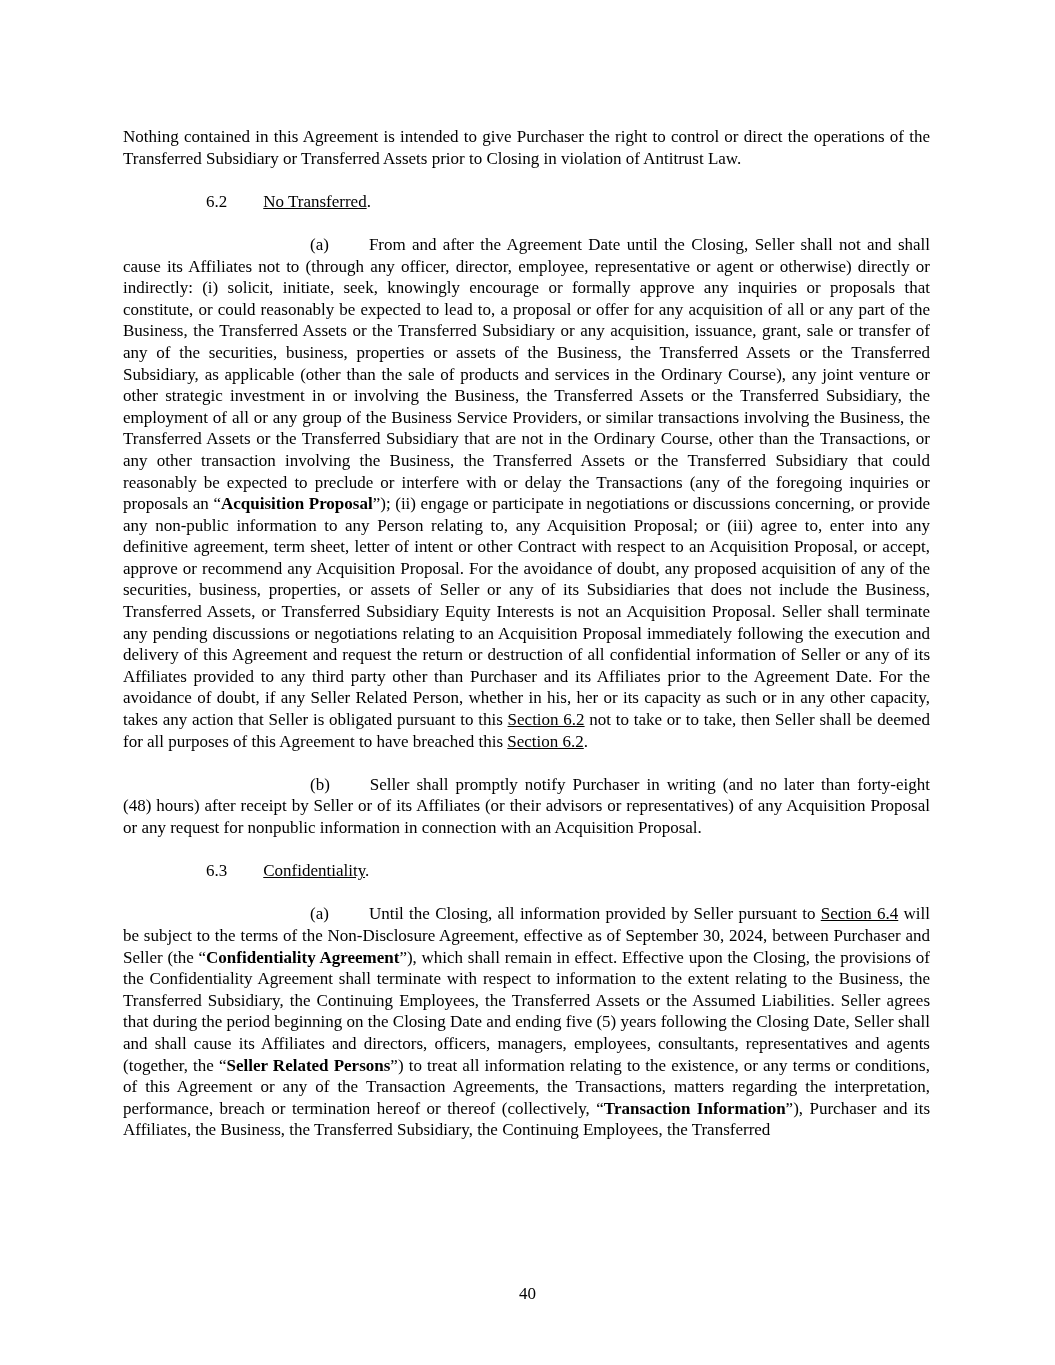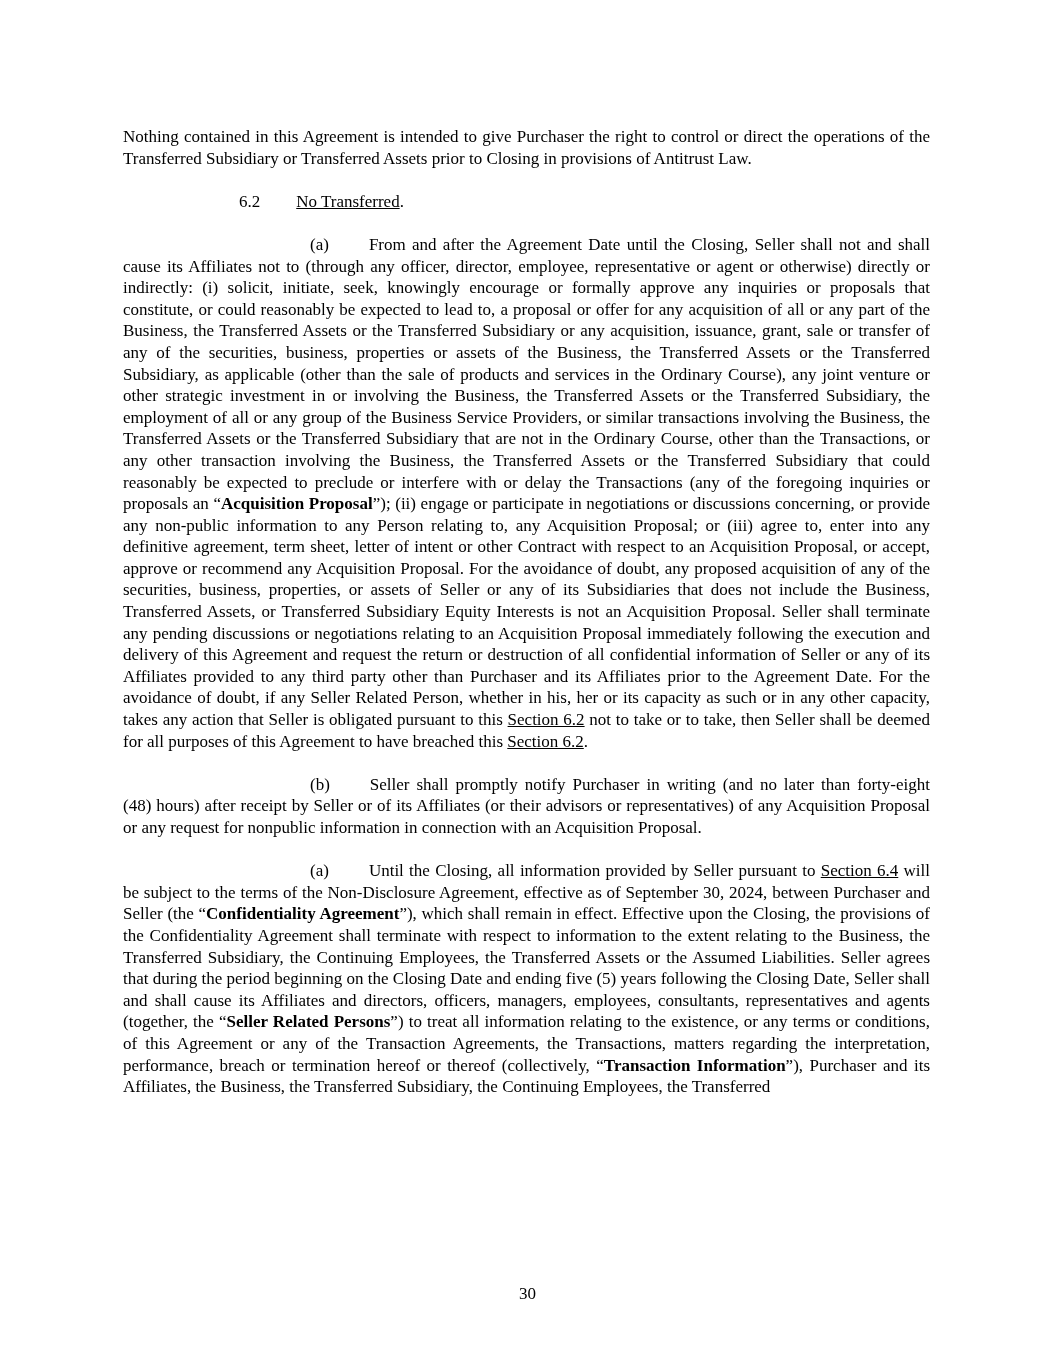--- a/index.html
+++ b/index.html
@@ -21,40 +21,41 @@
     top: 126px;
     width: 807px;
   }
   .para {
     text-align: justify;
     margin: 0 0 21.6px 0;
   }
   .heading {
     margin: 0 0 21.6px 0;
   }
-  .heading .num { display: inline-block; margin-left: 116px; }
+  .heading .num { display: inline-block; margin-left: 83px; }
   .heading .tab { display: inline-block; width: 36px; }
   .lbl-ind { display: inline-block; width: 187px; }
   .para .tab { display: inline-block; width: 40px; }
   .bi { font-weight: bold; }
   .ul { text-decoration: underline; }
   .footer {
     position: absolute;
     top: 1283px;
     left: 0;
     width: 100%;
     text-align: center;
     font-size: 17px;
   }
 </style>
 </head>
 <body>
 
 <div class="page">
   <div class="content">
-      <div class="para"><span>Nothing contained in this Agreement is intended to give Purchaser the right to control or direct the operations of the Transferred Subsidiary or Transferred Assets prior to Closing in provisions of Antitrust Law.</span></div>
+      <div class="para"><span>Nothing contained in this Agreement is intended to give Purchaser the right to control or direct the operations of the Transferred Subsidiary or Transferred Assets prior to Closing in violation of Antitrust Law.</span></div>
       <div class="heading"><span class="num">6.2</span><span class="tab"></span><span class="ul">No Transferred</span><span>.</span></div>
       <div class="para"><span class="lbl-ind"></span><span>(a)</span><span class="tab"></span><span>From and after the Agreement Date until the Closing, Seller shall not and shall cause its Affiliates not to (through any officer, director, employee, representative or agent or otherwise) directly or indirectly: (i) solicit, initiate, seek, knowingly encourage or formally approve any inquiries or proposals that constitute, or could reasonably be expected to lead to, a proposal or offer for any acquisition of all or any part of the Business, the Transferred Assets or the Transferred Subsidiary or any acquisition, issuance, grant, sale or transfer of any of the securities, business, properties or assets of the Business, the Transferred Assets or the Transferred Subsidiary, as applicable (other than the sale of products and services in the Ordinary Course), any joint venture or other strategic investment in or involving the Business, the Transferred Assets or the Transferred Subsidiary, the employment of all or any group of the Business Service Providers, or similar transactions involving the Business, the Transferred Assets or the Transferred Subsidiary that are not in the Ordinary Course, other than the Transactions, or any other transaction involving the Business, the Transferred Assets or the Transferred Subsidiary that could reasonably be expected to preclude or interfere with or delay the Transactions (any of the foregoing inquiries or proposals an “</span><span class="bi">Acquisition Proposal</span><span>”); (ii) engage or participate in negotiations or discussions concerning, or provide any non-public information to any Person relating to, any Acquisition Proposal; or (iii) agree to, enter into any definitive agreement, term sheet, letter of intent or other Contract with respect to an Acquisition Proposal, or accept, approve or recommend any Acquisition Proposal. For the avoidance of doubt, any proposed acquisition of any of the securities, business, properties, or assets of Seller or any of its Subsidiaries that does not include the Business, Transferred Assets, or Transferred Subsidiary Equity Interests is not an Acquisition Proposal. Seller shall terminate any pending discussions or negotiations relating to an Acquisition Proposal immediately following the execution and delivery of this Agreement and request the return or destruction of all confidential information of Seller or any of its Affiliates provided to any third party other than Purchaser and its Affiliates prior to the Agreement Date. For the avoidance of doubt, if any Seller Related Person, whether in his, her or its capacity as such or in any other capacity, takes any action that Seller is obligated pursuant to this </span><span class="ul">Section 6.2</span><span> not to take or to take, then Seller shall be deemed for all purposes of this Agreement to have breached this </span><span class="ul">Section 6.2</span><span>.</span></div>
       <div class="para"><span class="lbl-ind"></span><span>(b)</span><span class="tab"></span><span>Seller shall promptly notify Purchaser in writing (and no later than forty-eight (48) hours) after receipt by Seller or of its Affiliates (or their advisors or representatives) of any Acquisition Proposal or any request for nonpublic information in connection with an Acquisition Proposal.</span></div>
+      <div class="heading"><span class="num">6.3</span><span class="tab"></span><span class="ul">Confidentiality</span><span>.</span></div>
       <div class="para"><span class="lbl-ind"></span><span>(a)</span><span class="tab"></span><span>Until the Closing, all information provided by Seller pursuant to </span><span class="ul">Section 6.4</span><span> will be subject to the terms of the Non-Disclosure Agreement, effective as of September 30, 2024, between Purchaser and Seller (the “</span><span class="bi">Confidentiality Agreement</span><span>”), which shall remain in effect. Effective upon the Closing, the provisions of the Confidentiality Agreement shall terminate with respect to information to the extent relating to the Business, the Transferred Subsidiary, the Continuing Employees, the Transferred Assets or the Assumed Liabilities. Seller agrees that during the period beginning on the Closing Date and ending five (5) years following the Closing Date, Seller shall and shall cause its Affiliates and directors, officers, managers, employees, consultants, representatives and agents (together, the “</span><span class="bi">Seller Related Persons</span><span>”) to treat all information relating to the existence, or any terms or conditions, of this Agreement or any of the Transaction Agreements, the Transactions, matters regarding the interpretation, performance, breach or termination hereof or thereof (collectively, “</span><span class="bi">Transaction Information</span><span>”), Purchaser and its Affiliates, the Business, the Transferred Subsidiary, the Continuing Employees, the Transferred</span></div>
     </div>
-  <div class="footer">30</div>
+  <div class="footer">40</div>
 </div>
 
 </body></html>

